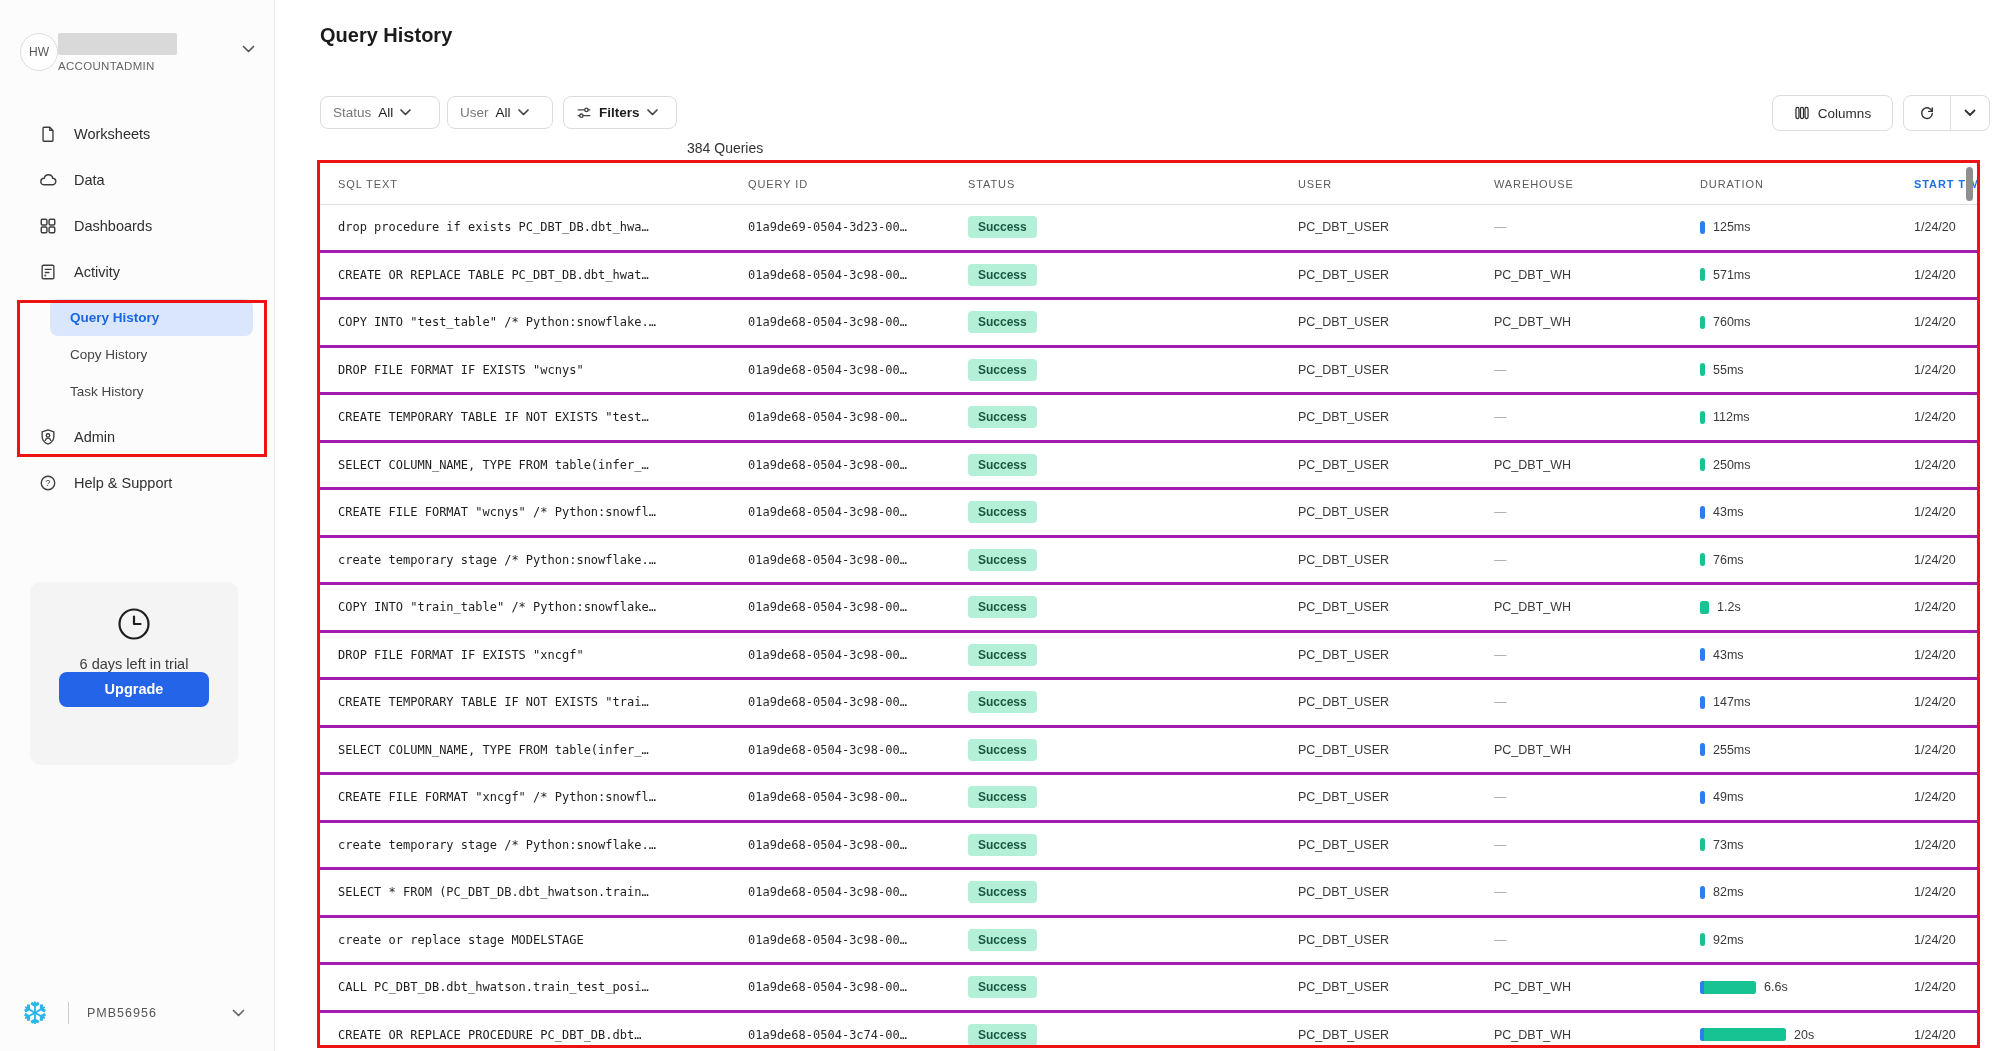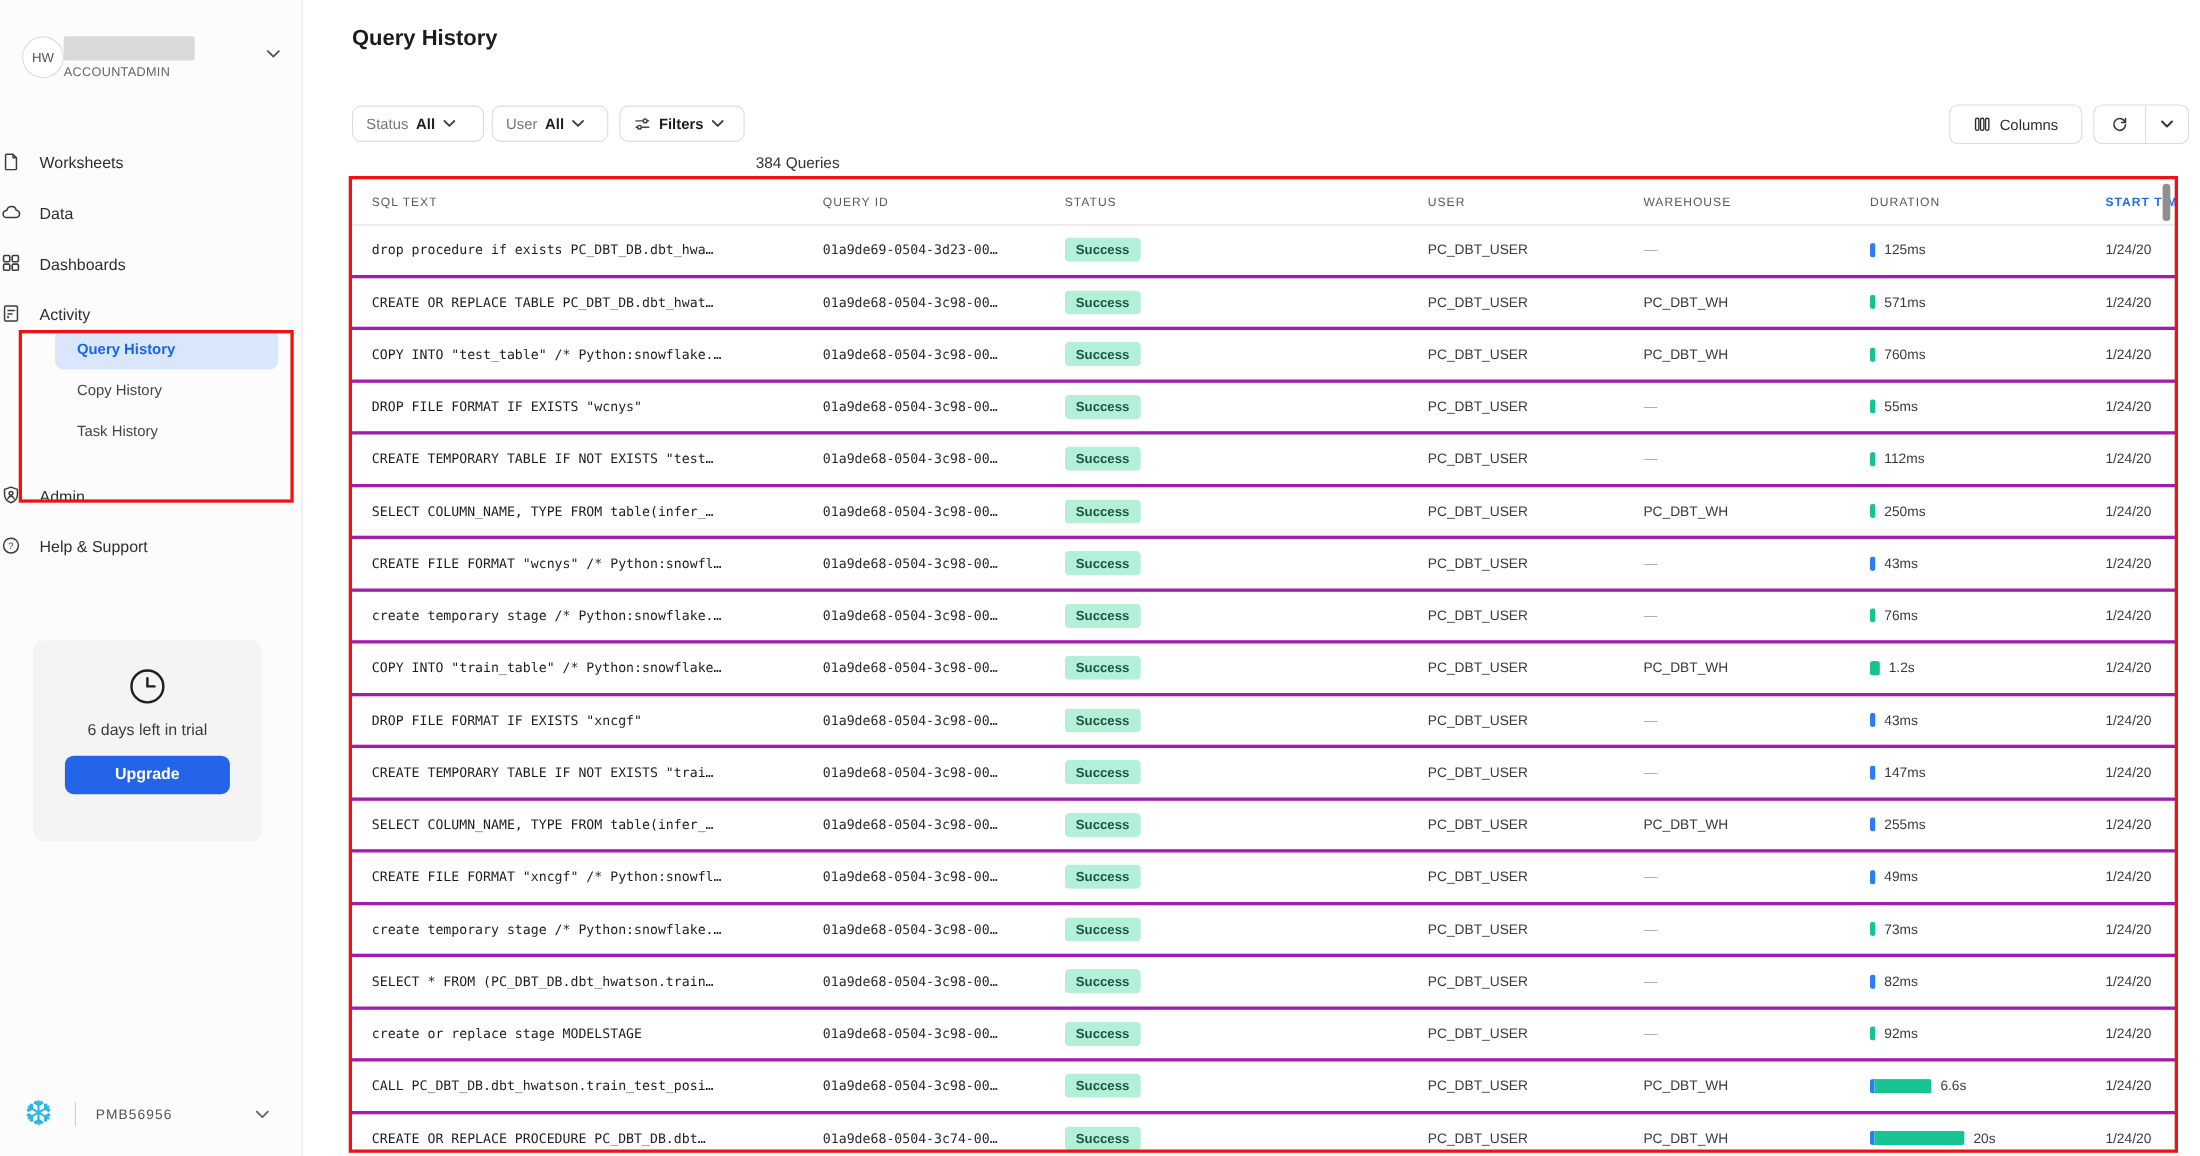--- a/index.html
+++ b/index.html
@@ -24,41 +24,41 @@
     display:flex; align-items:center; justify-content:center;
     font-size:12px; color:#555; font-weight:400; flex:0 0 auto;
   }
   .account-meta { flex:1; }
   .redacted-bar { width:119px; height:22px; background:#d9d9d9; border-radius:2px; }
   .role { margin-top:5px; font-size:11.5px; color:#666; letter-spacing:0.3px; }
   .account-chevron { margin-left:8px; margin-top:12px; color:#555; }
 
   .nav { position:absolute; left:0; top:111px; width:275px; }
   .nav-item {
-    height:46px; display:flex; align-items:flex-end; cursor:pointer;
+    height:46px; display:flex; align-items:center; padding-left:38px; cursor:pointer;
   }
   .nav-item .nicon { width:20px; height:20px; margin-right:16px; color:#3c3c3c; display:flex; align-items:center; justify-content:center; }
   .nav-item .nlabel { font-size:14.5px; color:#2e2e2e; font-weight:500; }
 
   .subnav { margin:4px 0 4px 0; }
   .subnav-item {
     height:37px; width:203px; margin-left:50px; display:flex; align-items:center;
     padding-left:20px; border-radius:8px; cursor:pointer;
     font-size:13.5px; color:#454545; font-weight:500;
   }
   .subnav-item.active { background:#d9e6fb; color:#1b66e4; font-weight:700; }
 
   .trial-card {
     position:absolute; left:30px; top:582px; width:208px; height:183px;
     background:#f4f4f4; border-radius:10px; text-align:center;
   }
   .trial-clock { margin-top:24px; color:#1f1f1f; }
   .trial-msg { margin-top:14px; font-size:14.5px; color:#3c3c3c; }
   .upgrade-btn {
-    margin-top:15px; display:inline-block; width:150px; height:35px; line-height:35px;
+    margin-top:0; display:inline-block; width:150px; height:35px; line-height:35px;
     background:#2364e8; color:#fff; font-size:14.5px; font-weight:700;
     border-radius:8px; border:none; cursor:pointer;
   }
   .sidebar-footer {
     position:absolute; left:22px; top:992px; width:235px; height:42px;
     display:flex; align-items:center;
   }
   .sf-logo { font-family:"DejaVu Sans", sans-serif; font-size:31px; color:#2ab6e8; line-height:1; }
   .sf-div { width:1px; height:22px; background:#ccc; margin:0 18px 0 20px; }
   .sf-code { font-size:12.5px; color:#555; letter-spacing:1px; }
@@ -67,21 +67,21 @@
   
   .page-title {
     position:absolute; left:320px; top:24px; font-size:20px; font-weight:700; color:#1b1b1b;
   }
   .pill {
     position:absolute; top:96px; height:33px; border:1px solid #dcdcdc; border-radius:8px;
     background:#fff; display:flex; align-items:center; padding:0 12px; gap:7px;
     font-size:13.5px; cursor:pointer;
   }
   .pill .plabel { color:#777; }
-  .pill .pvalue { color:#1d1d1d; font-weight:700; }
+  .pill .pvalue { color:#1d1d1d; font-weight:400; }
   .pill .chev { color:#444; display:flex; }
   #status-pill { left:320px; width:120px; }
   #user-pill { left:447px; width:106px; }
   #filters-pill { left:563px; width:114px; }
   #filters-pill .pvalue { font-weight:700; }
   .query-count { position:absolute; left:687px; top:96px; height:33px; line-height:33px; font-size:14px; color:#333;margin-top:36px; }
 
   .columns-btn {
     position:absolute; left:1772px; top:95px; width:121px; height:36px;
     border:1px solid #dcdcdc; border-radius:8px; background:#fff;

